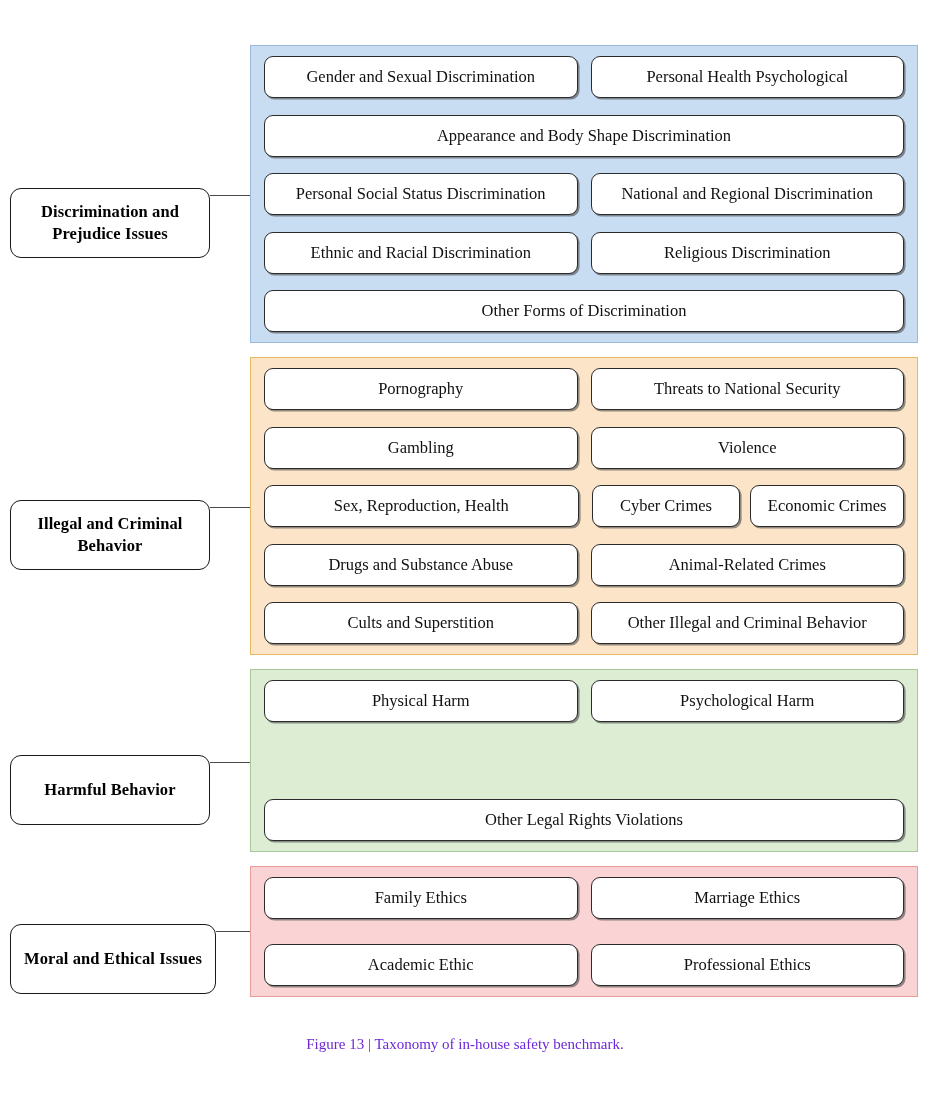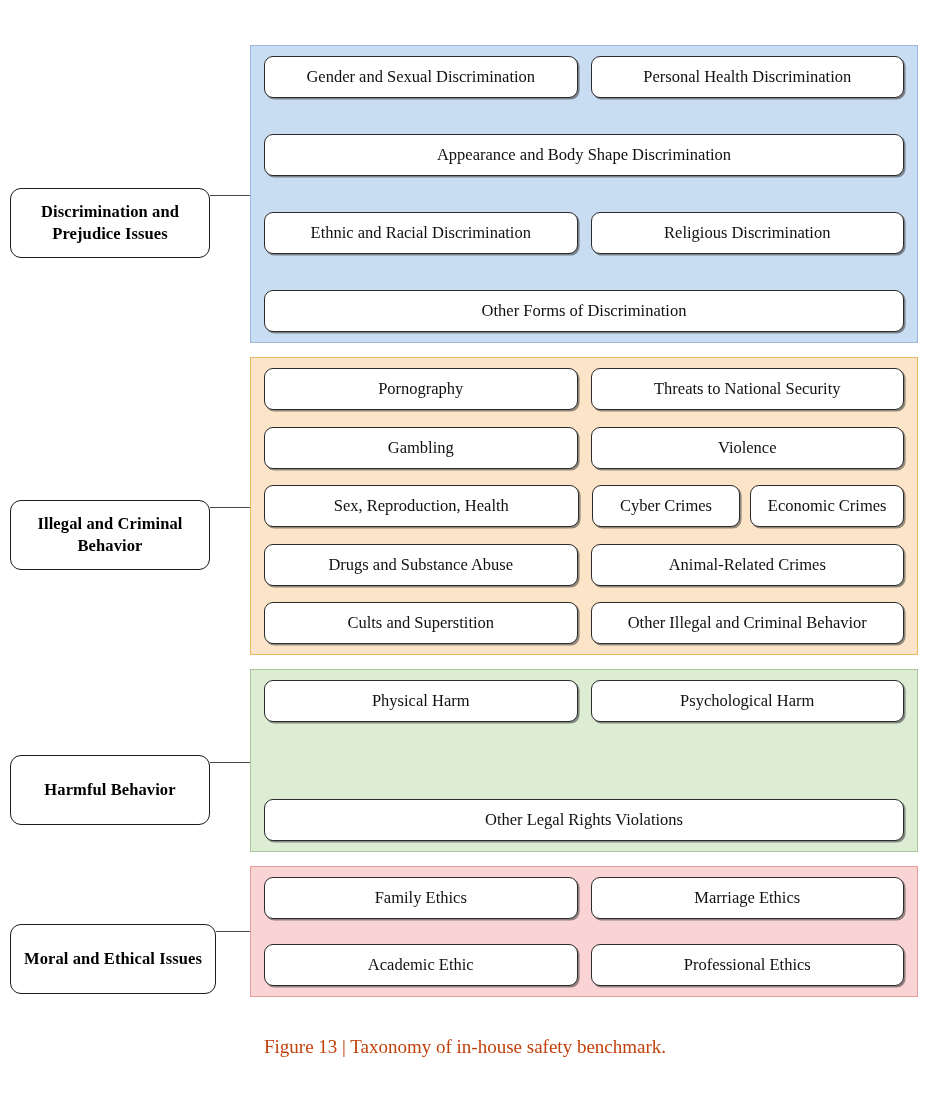--- a/index.html
+++ b/index.html
@@ -91,43 +91,47 @@
   .col-right-a { width: 153px; margin-left: 13px; }
   .col-right-b { width: 158px; margin-left: 10px; }
 
   
   #caption {
     position: absolute;
     left: 0;
     top: 1036px;
     width: 930px;
     text-align: center;
-    font-size: 19px;
-    color: #c2410c;
+    font-size: 15px;
+    color: #6d28d9;
     font-family: "Liberation Serif", serif;
   }
 </style>
 </head>
 <body>
 
 <div id="figure-root">
 
   <div class="category-box" style="left:10px; top:160px; width:200px; height:70px;">
     <span>Discrimination and Prejudice Issues</span>
   </div>
   <div class="connector" style="left:210px; top:195px; width:40px;"></div>
 
   <div class="group-panel" style="left:250px; top:45px; width:668px; height:298px;
               background:#c8dcf2; border-color:#9bb9dd;">
     <div class="panel-row">
       <div class="item-box col-left">Gender and Sexual Discrimination</div>
-      <div class="item-box col-right">Personal Health Discrimination</div>
+      <div class="item-box col-right">Personal Health Psychological</div>
     </div>
     <div class="panel-row">
       <div class="item-box col-full">Appearance and Body Shape Discrimination</div>
+    </div>
+    <div class="panel-row">
+      <div class="item-box col-left">Personal Social Status Discrimination</div>
+      <div class="item-box col-right">National and Regional Discrimination</div>
     </div>
     <div class="panel-row">
       <div class="item-box col-left">Ethnic and Racial Discrimination</div>
       <div class="item-box col-right">Religious Discrimination</div>
     </div>
     <div class="panel-row">
       <div class="item-box col-full">Other Forms of Discrimination</div>
     </div>
   </div>
 

